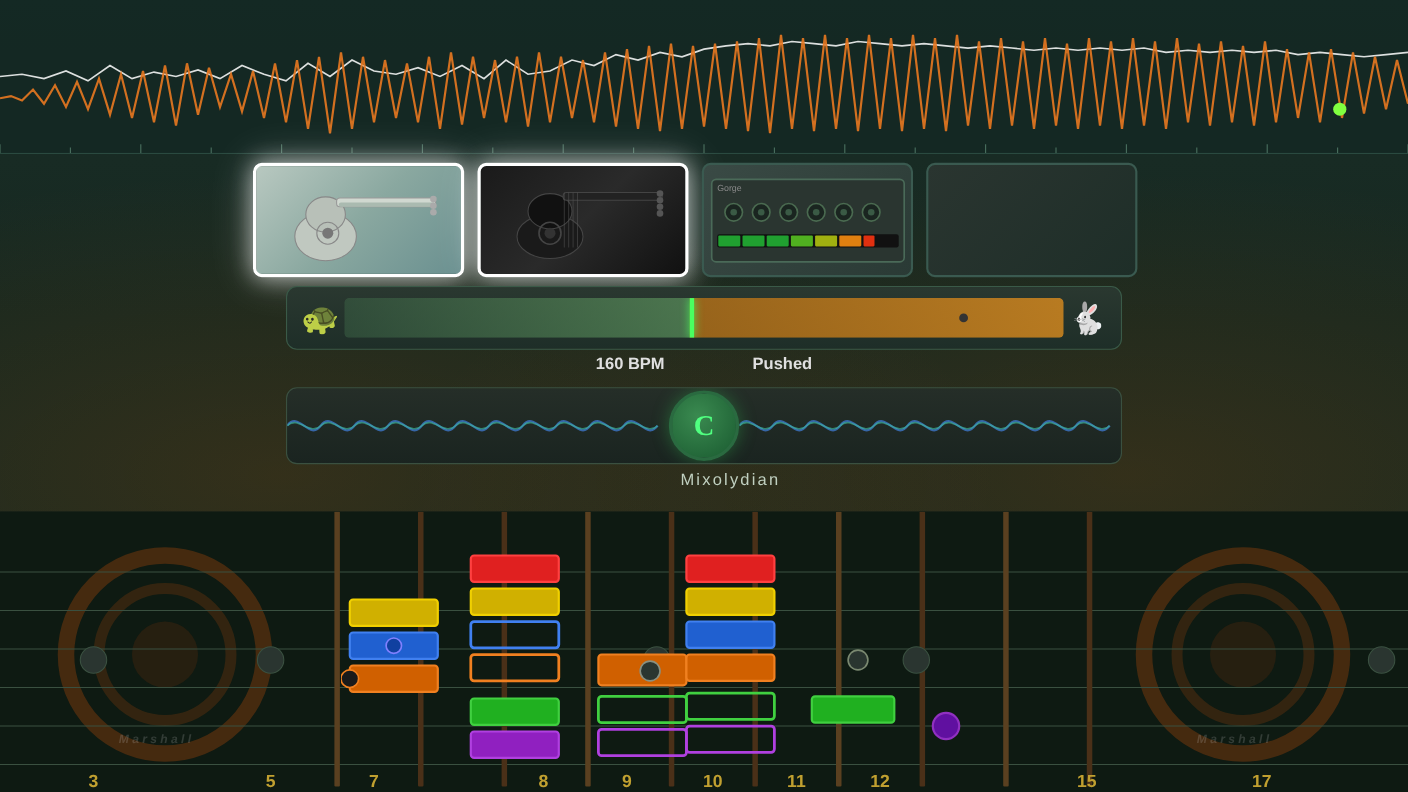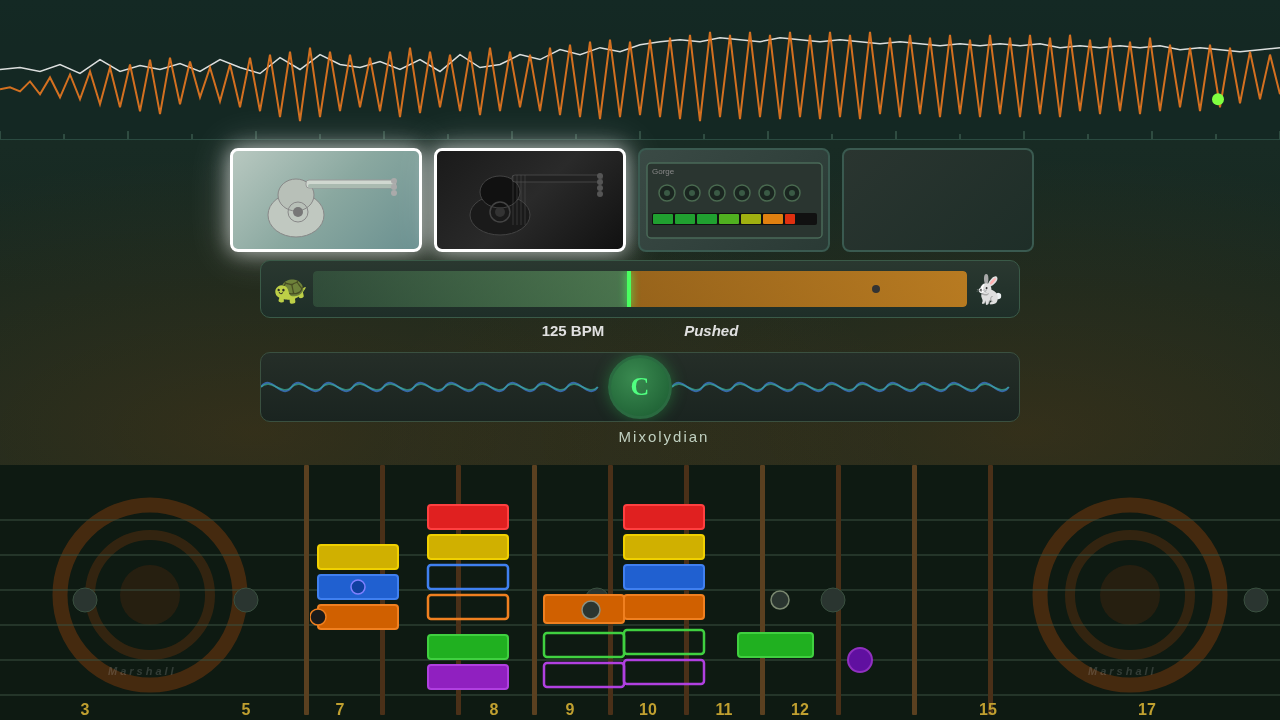--- a/index.html
+++ b/index.html
@@ -177,21 +177,20 @@
       font-size: 15px;
       font-weight: bold;
       text-align: center;
     }
 
     .tempo-pushed-label {
       color: #e0e0e0;
       font-size: 15px;
       font-weight: bold;
       text-align: center;
-      font-style: italic;
     }
 
     
     .key-bar {
       position: absolute;
       top: 352px;
       left: 50%;
       transform: translateX(-50%);
       width: 760px;
       height: 70px;
@@ -391,21 +390,21 @@
     <div class="tempo-slow-zone"></div>
     <div class="tempo-marker"></div>
     <div class="tempo-fast-zone">
       <div class="tempo-dot"></div>
     </div>
   </div>
   <div class="tempo-rabbit">🐇</div>
 </div>
 
 <div class="tempo-labels">
-  <div class="tempo-bpm-label">125 BPM</div>
+  <div class="tempo-bpm-label">160 BPM</div>
   <div class="tempo-pushed-label">Pushed</div>
 </div>
 
 <div class="key-bar">
 
   <div class="key-waveform-left">
     <svg width="100%" height="100%" viewBox="0 0 340 70" preserveAspectRatio="none">
 
       <path d="M0,35 C10,20 20,50 30,35 C40,20 50,50 60,35 C70,20 80,50 90,35 C100,20 110,50 120,35 C130,20 140,50 150,35 C160,20 170,50 180,35 C190,20 200,50 210,35 C220,20 230,50 240,35 C250,20 260,50 270,35 C280,20 290,50 300,35 C310,20 320,50 330,35 C340,20" fill="none" stroke="#4080e0" stroke-width="2" opacity="0.7"></path>
 

